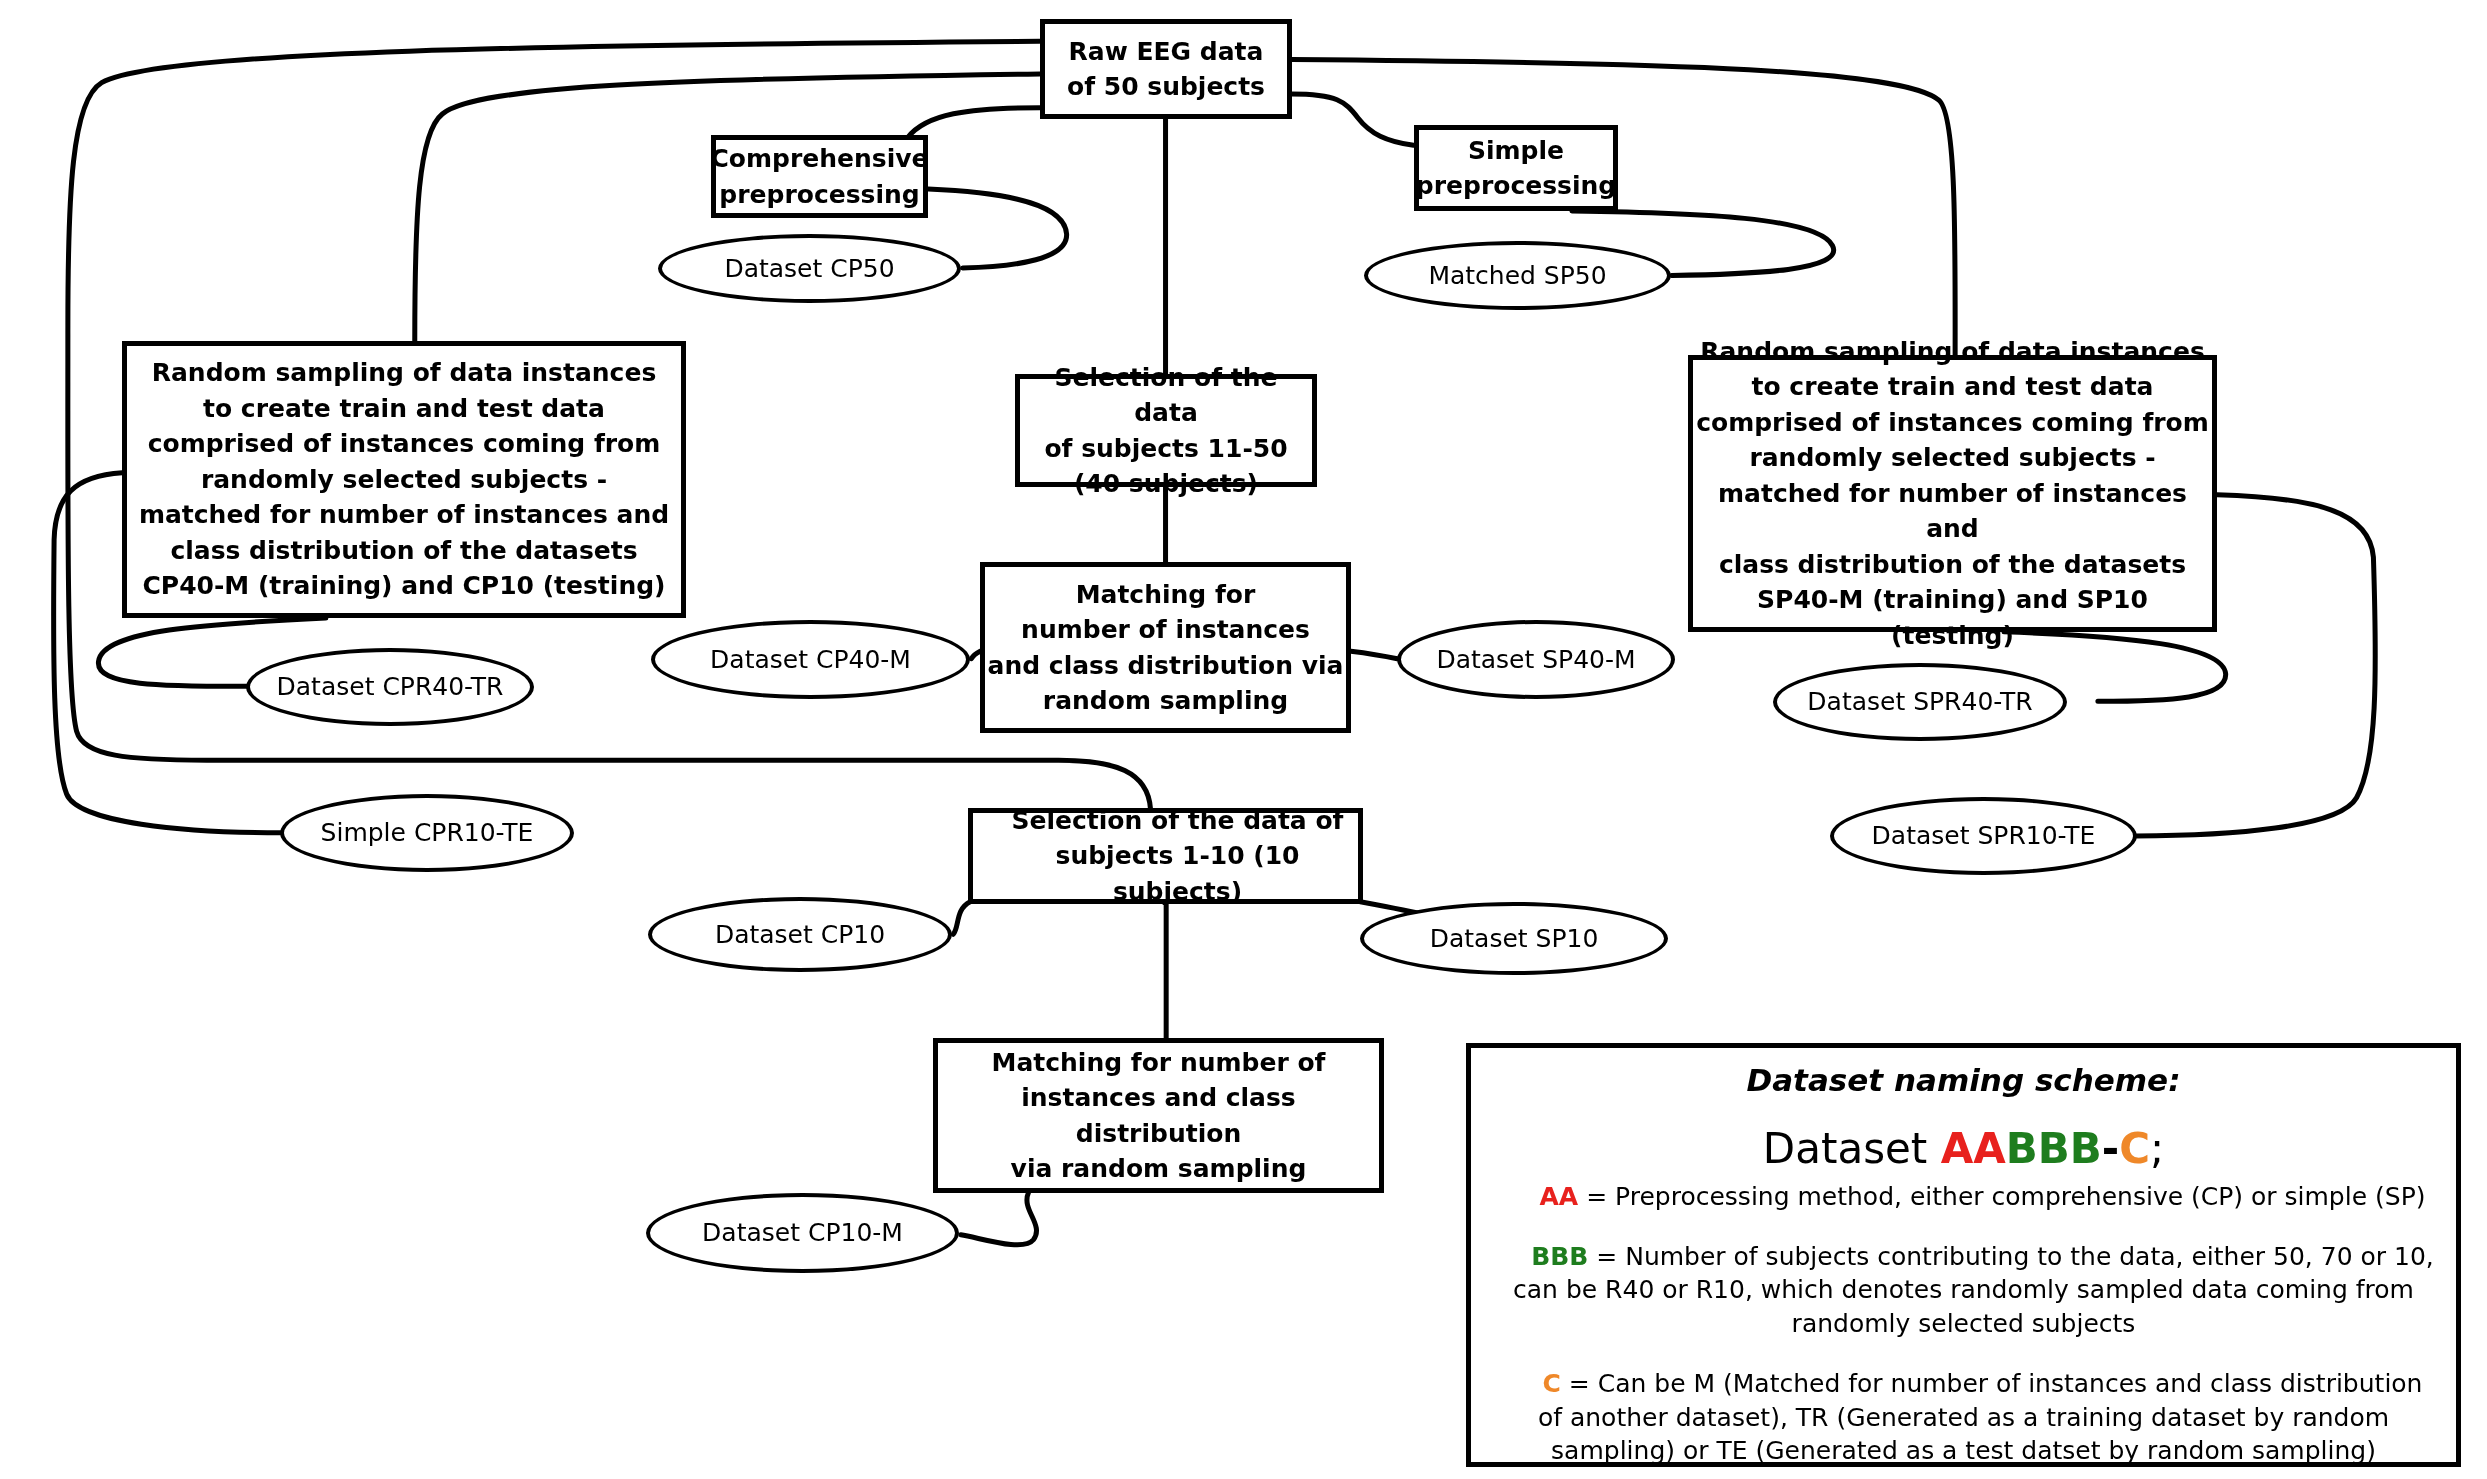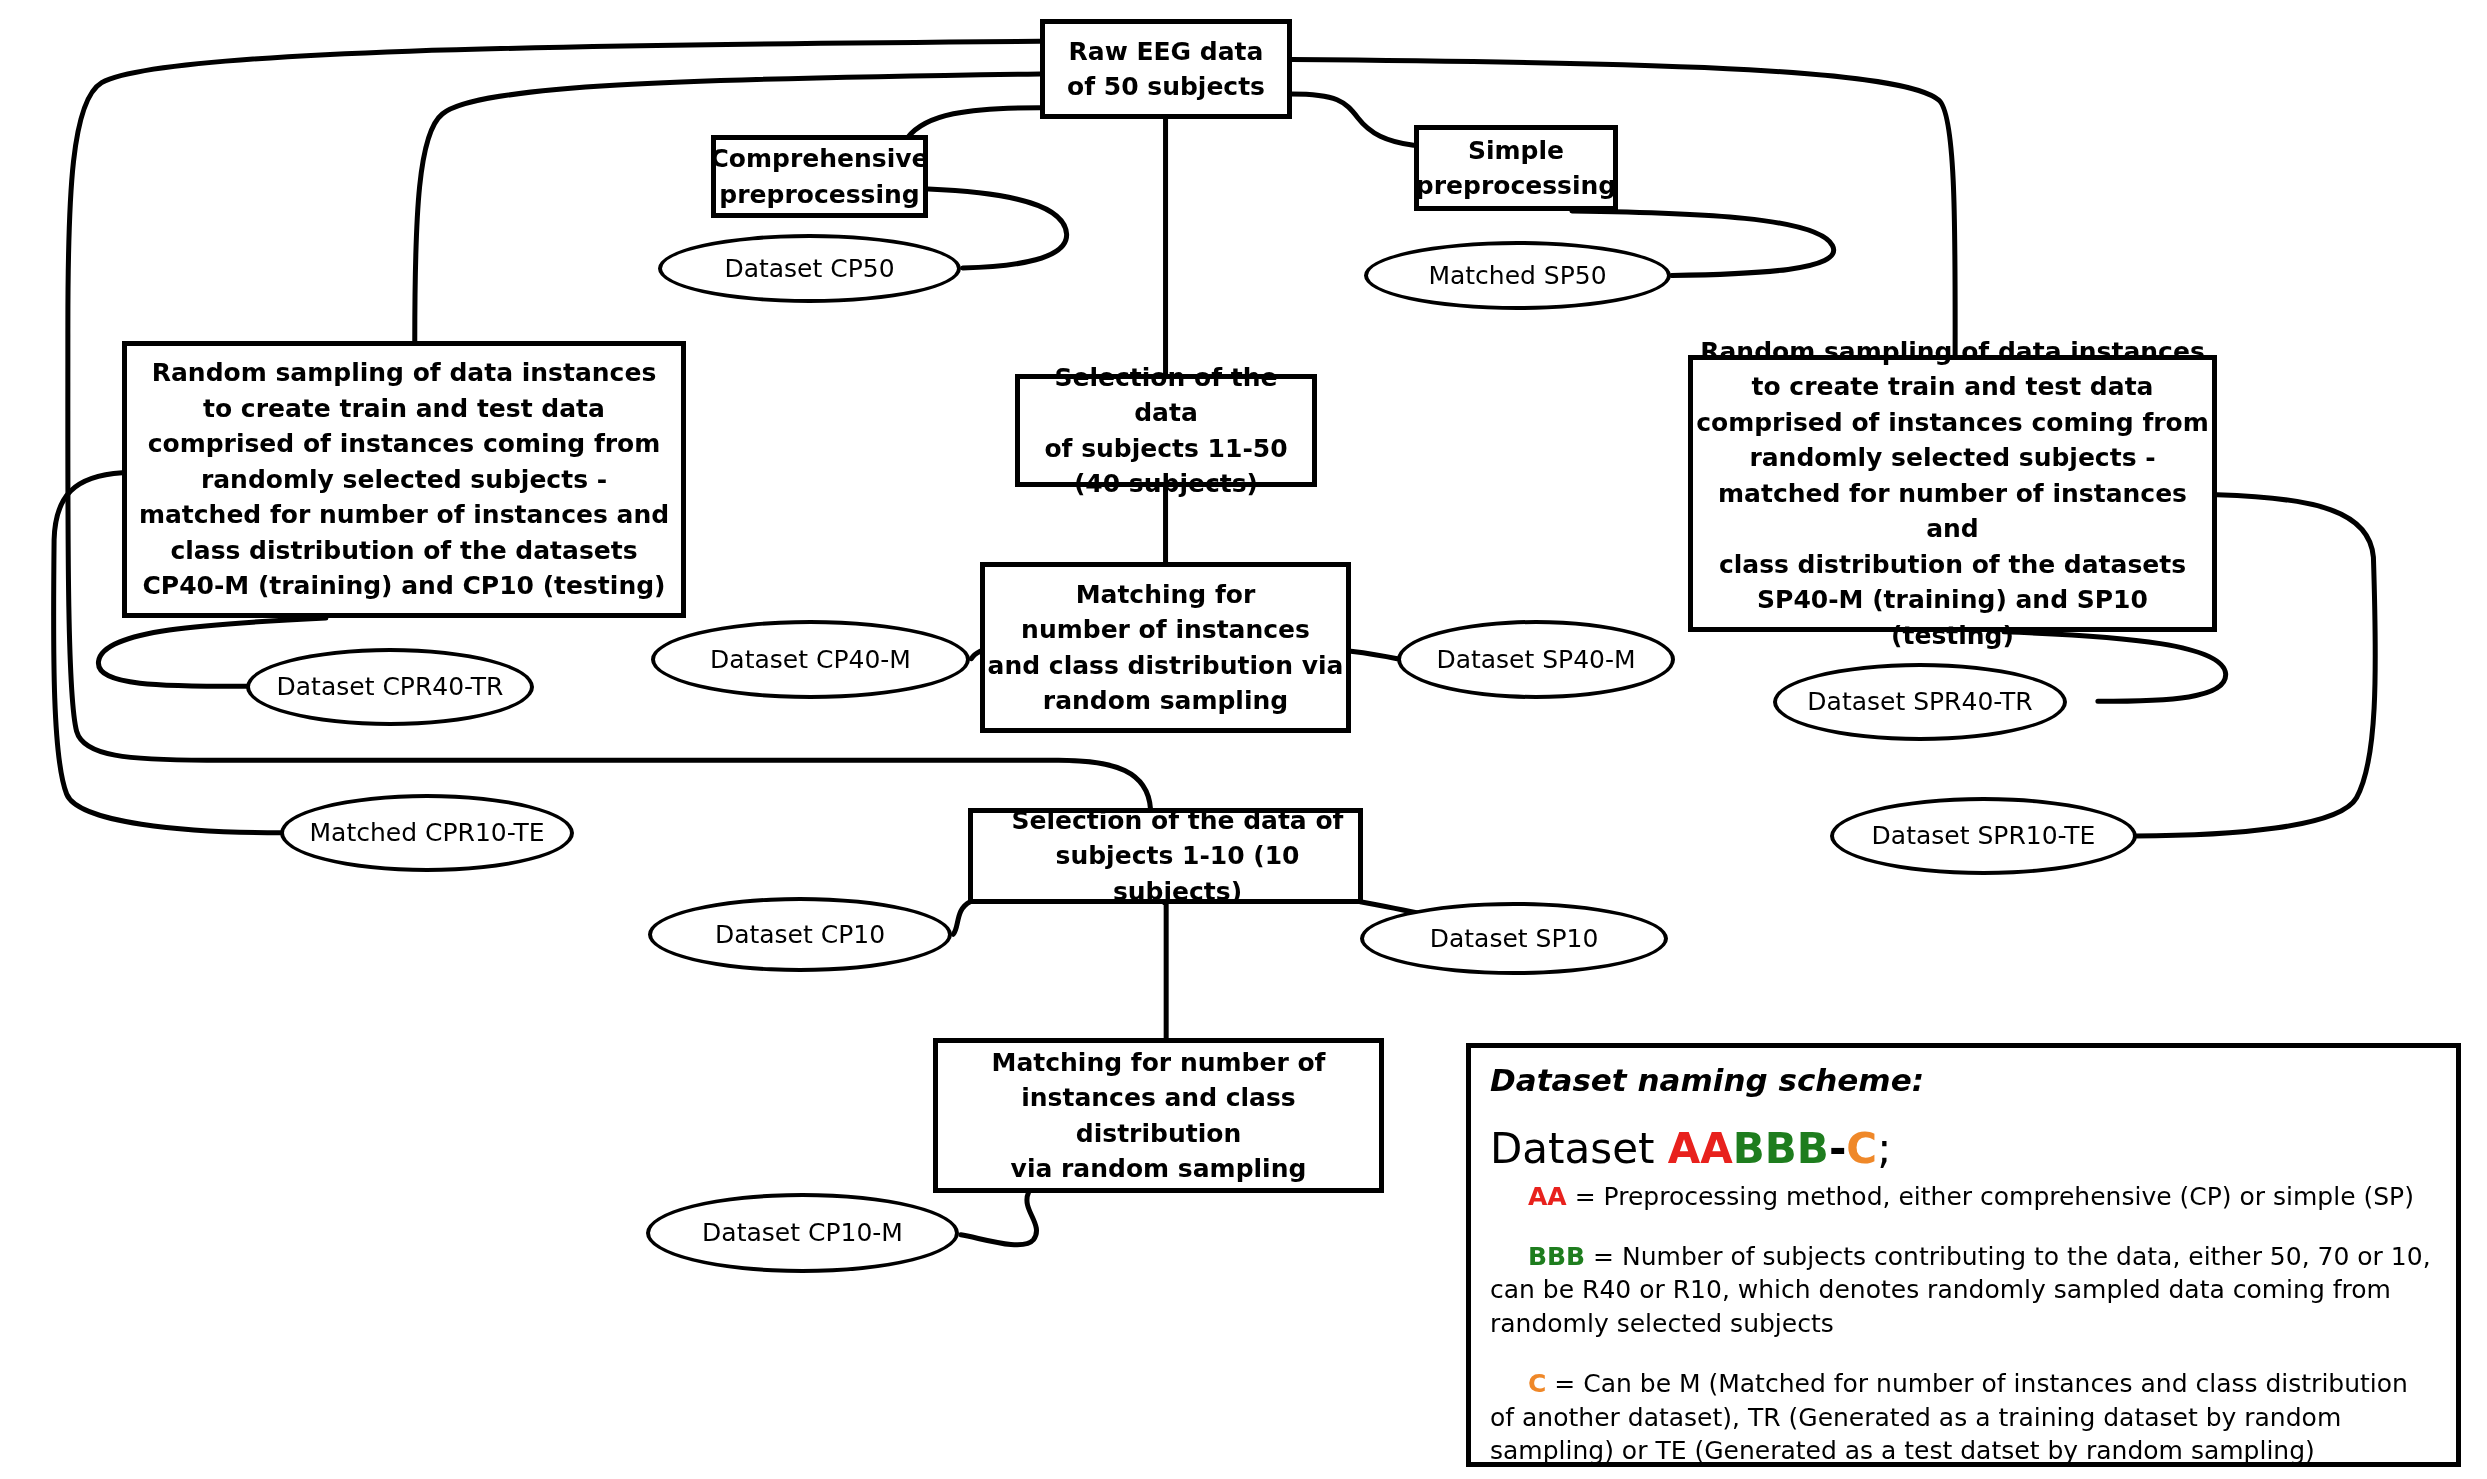--- a/index.html
+++ b/index.html
@@ -40,21 +40,21 @@
     line-height: 1.42;
   }
   .legend {
     position: absolute;
     left: 1466px; top: 1043px;
     width: 995px; height: 424px;
     border: 5.6px solid #000;
     background: #fff;
     box-sizing: border-box;
     padding: 13.8px 19px;
-    text-align: left;
+    text-align: center;
   }
   .legend-title {
     font-size: 31px;
     font-weight: bold;
     font-style: italic;
     margin: 0 0 26px 0;
   }
   .legend-naming {
     font-size: 42px;
     margin: 0 0 7px 0;
@@ -173,21 +173,21 @@
 
   <div class="node ellipse" style="left:246px; top:648px; width:288px; height:78px;">
     <span class="label">Dataset CPR40-TR</span>
   </div>
 
   <div class="node ellipse" style="left:1773px; top:663px; width:294px; height:78px;">
     <span class="label">Dataset SPR40-TR</span>
   </div>
 
   <div class="node ellipse" style="left:280px; top:794px; width:294px; height:78px;">
-    <span class="label">Matched CPR10-TE</span>
+    <span class="label">Simple CPR10-TE</span>
   </div>
 
   <div class="node ellipse" style="left:1830px; top:797px; width:307px; height:78px;">
     <span class="label">Dataset SPR10-TE</span>
   </div>
 
   <div class="node ellipse" style="left:648px; top:897px; width:304px; height:75px;">
     <span class="label">Dataset CP10</span>
   </div>
 

